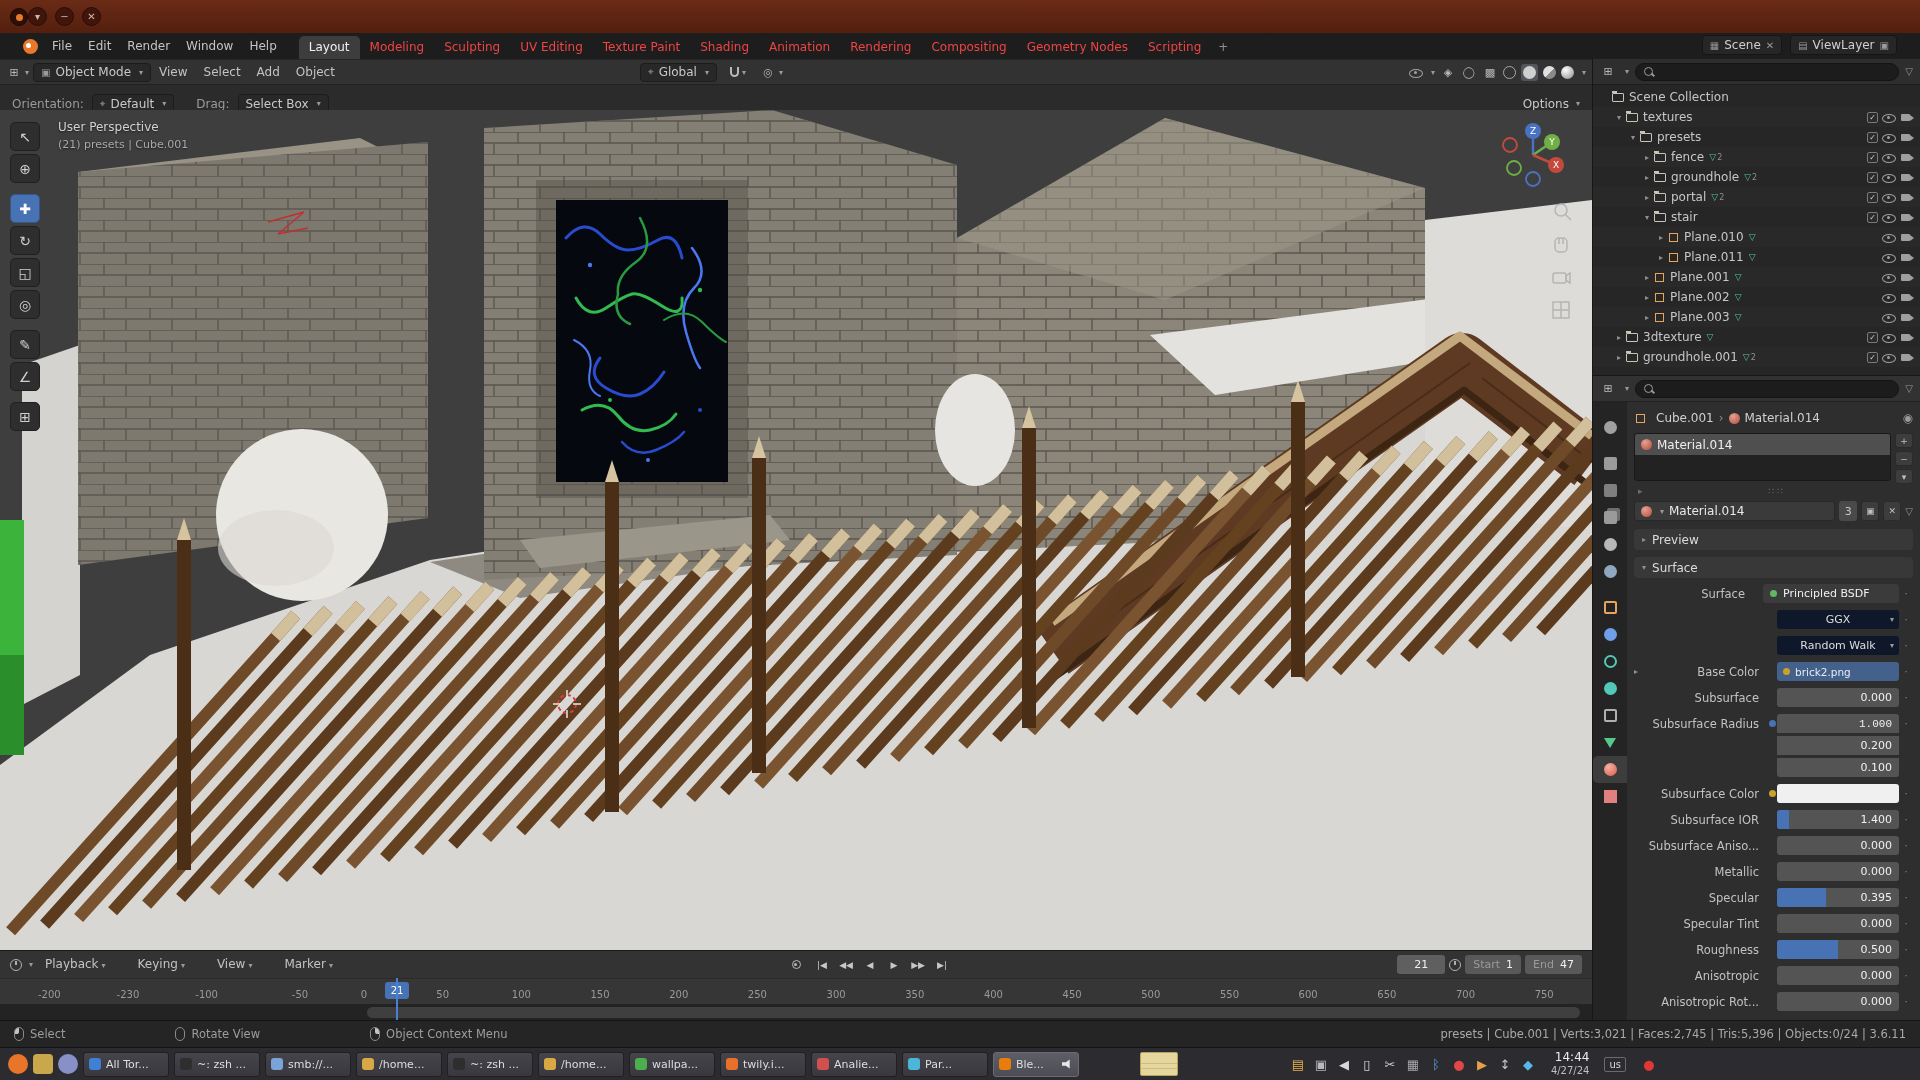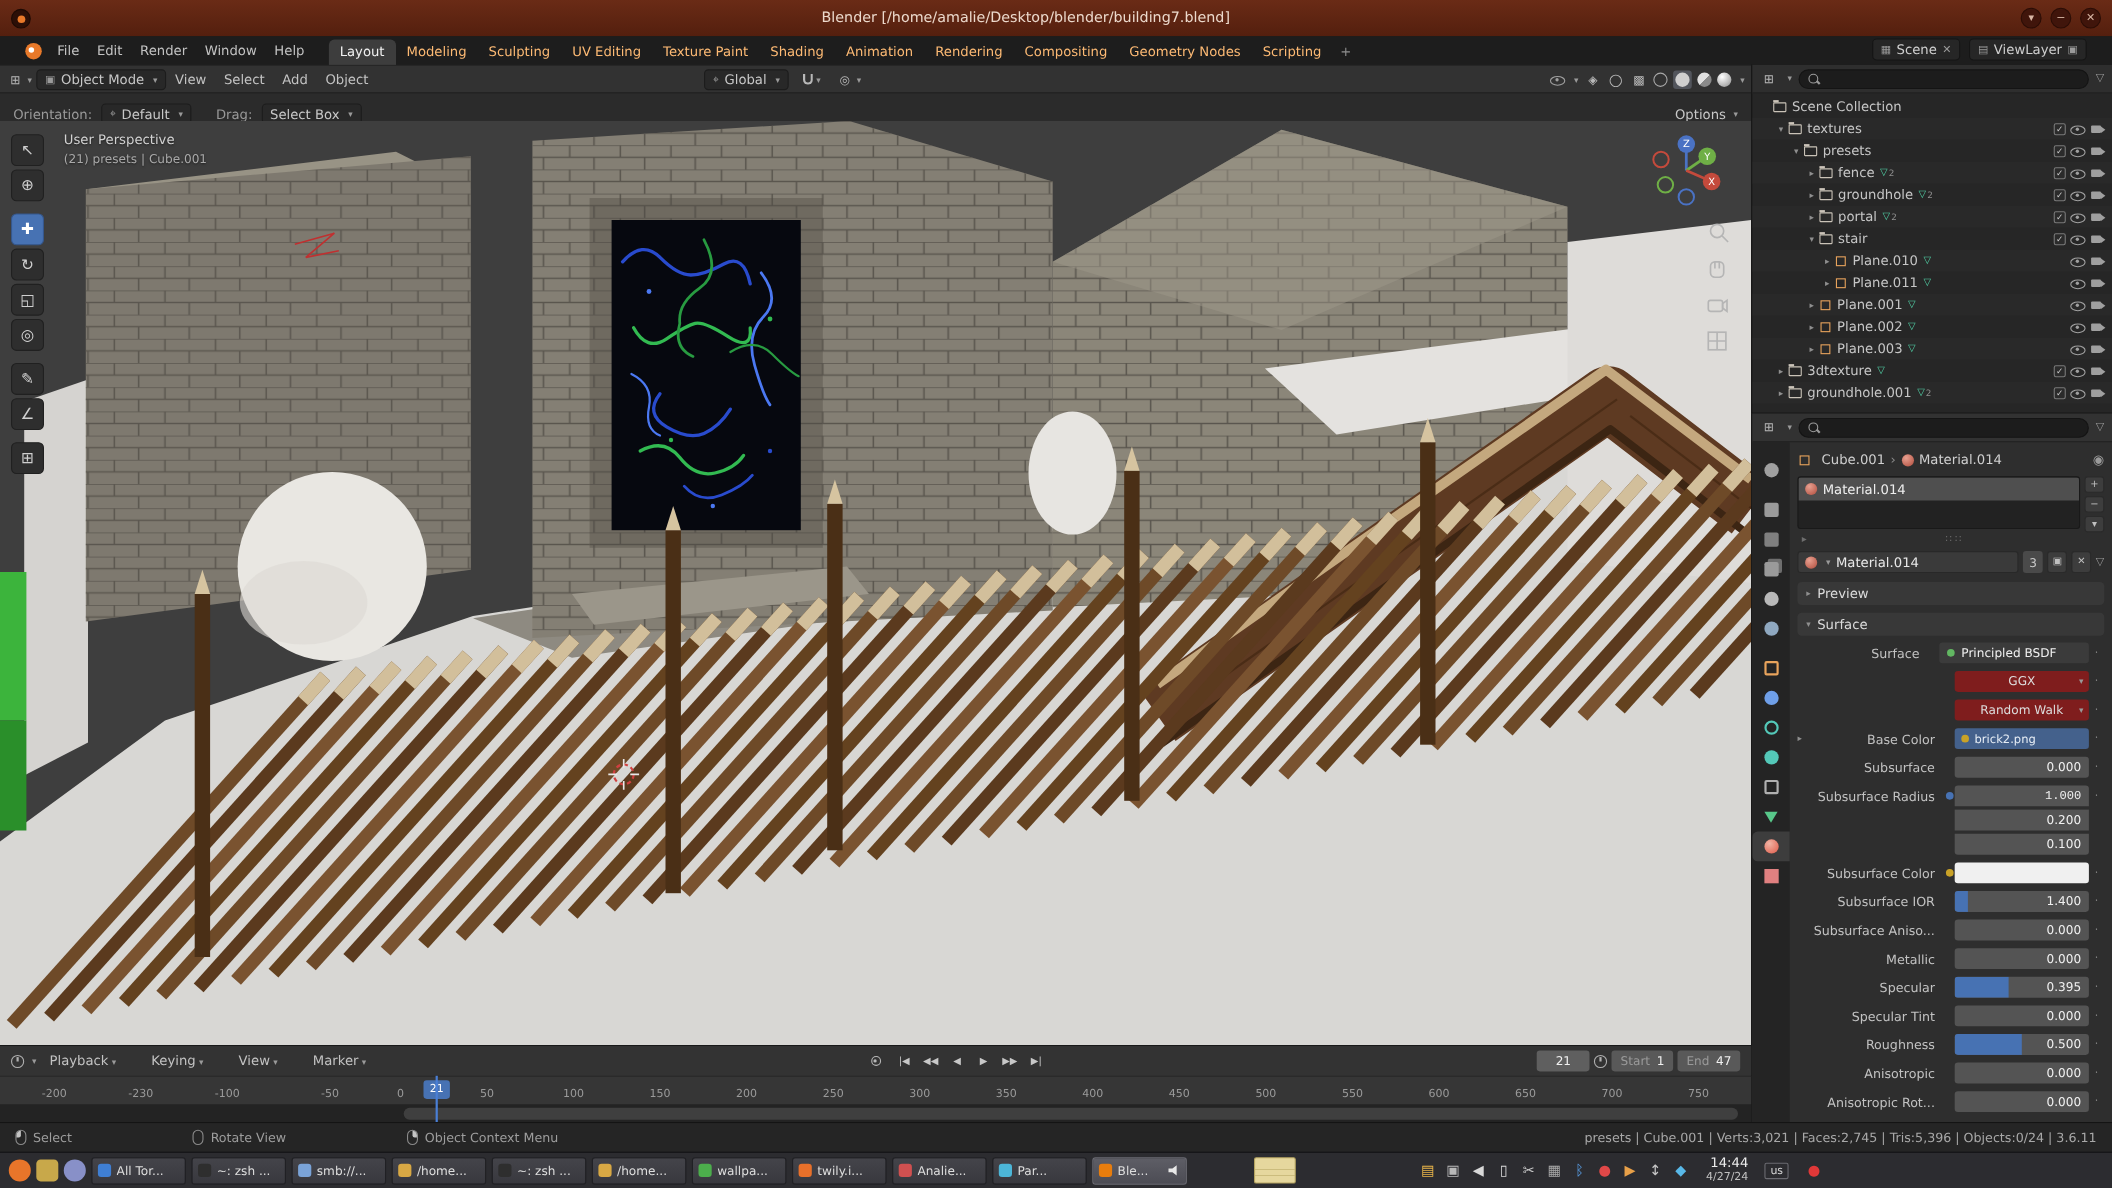--- a/index.html
+++ b/index.html
@@ -20,21 +20,21 @@
     color:#d8b6a4;font-size:10px;display:flex;align-items:center;justify-content:center}
 
   
   #topbar{position:absolute;left:0;top:33px;width:1920px;height:26px;background:#1d1d1d;
     display:flex;align-items:flex-end;padding:0 23px}
   .blender-logo{width:15px;height:15px;border-radius:50%;background:#e8792a;margin:0 6px 5px 0;position:relative}
   .blender-logo::after{content:"";position:absolute;left:3px;top:4px;width:5px;height:5px;border-radius:50%;background:#fff}
   #topMenus{display:flex;align-items:center;height:26px}
   .menu-item{padding:0 8px;color:#c3c3c3;line-height:26px}
   #workspaces{display:flex;margin-left:14px;align-items:flex-end}
-  .ws{padding:4px 10px 5px;color:#fdba74;border-radius:5px 5px 0 0;white-space:nowrap}
+  .ws{padding:4px 10px 5px;color:#ef4444;border-radius:5px 5px 0 0;white-space:nowrap}
   .ws.active{background:#3d3d3d;color:#f0f0f0}
   .ws.add{color:#8f8f8f;padding:4px 7px 5px}
   .top-right{margin-left:auto;display:flex;gap:8px;align-items:center;height:26px;padding-bottom:2px}
   .field{display:flex;align-items:center;gap:5px;background:#262626;border:1px solid #151515;
     border-radius:4px;padding:2px 7px;color:#cfcfcf;height:20px;white-space:nowrap}
   .fi{font-size:10px;color:#9a9a9a}
 
   
   #toolheader{position:absolute;left:0;top:59px;width:1592px;height:25px;background:#323232;
     border-top:1px solid #262626;display:flex;align-items:center;padding:0 6px}
@@ -135,21 +135,21 @@
   .prow.stackmid,.prow.stackbot{margin-top:1px}
   .plabel{flex:1;text-align:right;padding-right:8px;color:#c2c2c2;font-size:11.5px;
     white-space:nowrap;overflow:hidden}
   .pexp{width:12px;font-size:8px;color:#8f8f8f}
   .pdec{width:10px;flex:none;display:flex;justify-content:center}
   .pdec i{width:7px;height:7px;border-radius:50%}
   .pfield{width:122px;height:19px;background:#545454;border-radius:3px;position:relative;
     display:flex;align-items:center;overflow:hidden;flex:none}
   .pfield.wide{width:136px}
   .pfield .val{position:relative;flex:1;text-align:right;padding-right:7px;font-size:11px;color:#f0f0f0}
-  .pfield.drop{background:#7f1d1d;justify-content:center}
+  .pfield.drop{background:#0f172a;justify-content:center}
   .pfield.drop .val{text-align:center;padding-right:0;color:#ddd}
   .pfield.drop .dd{position:absolute;right:5px;top:5px}
   .pfield.btn{background:#3b3b3b;gap:6px;padding:0 7px}
   .pfield.btn .val{text-align:left;padding:0}
   .pfield.tex{background:#44618c;gap:5px;padding:0 6px}
   .pfield.tex .val{text-align:left;padding:0;font-size:10.5px;color:#e6edf5}
   .pfield .fill{position:absolute;left:0;top:0;bottom:0;background:#4772b3}
   .pfield.colorf{background:#efefef}
   .kdot{width:14px;text-align:center;color:#8a8a8a;font-size:10px;flex:none}
   .ndot{width:7px;height:7px;border-radius:50%;flex:none}
@@ -205,21 +205,20 @@
   .kbd{margin-left:10px;border:1px solid #6a6a70;border-radius:2px;color:#d8d8d8;font-size:10px;padding:1px 4px}
   .tail-spacer{width:250px;flex:none}
 </style>
 </head>
 <body>
 
 <div id="app">
 
   <div id="titlebar">
     <span class="tb-appicon"></span>
-    <span class="tb-title">Blender [/home/amalie/Desktop/blender/building7.blend]</span>
     <div id="winControls">
         <div class="tb-btn">▾</div>
         <div class="tb-btn">−</div>
         <div class="tb-btn">✕</div>
       </div>
   </div>
 
   <div id="topbar">
     <span class="blender-logo"></span>
     <div id="topMenus">

